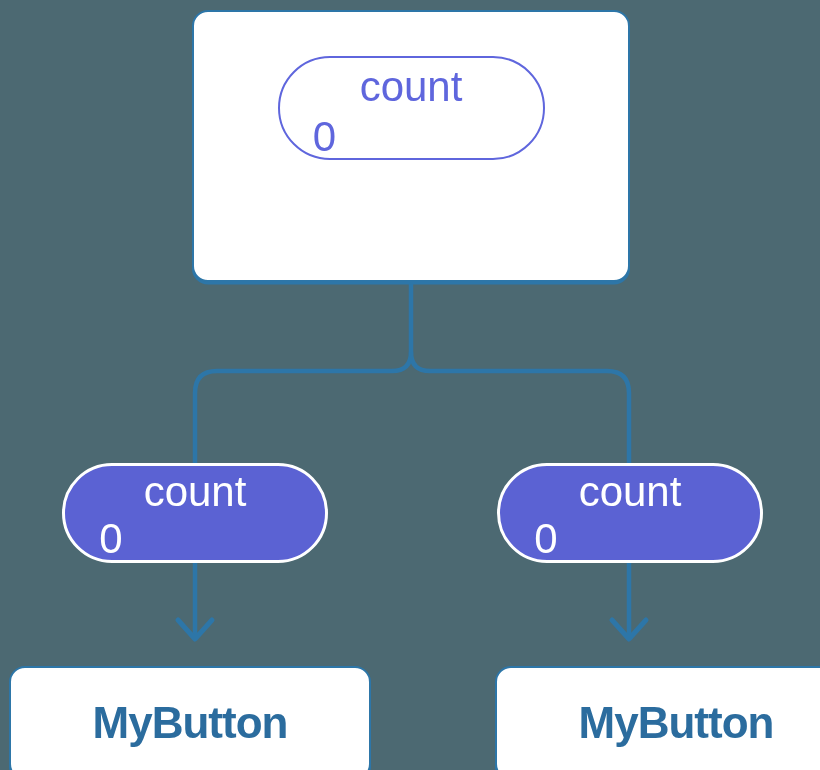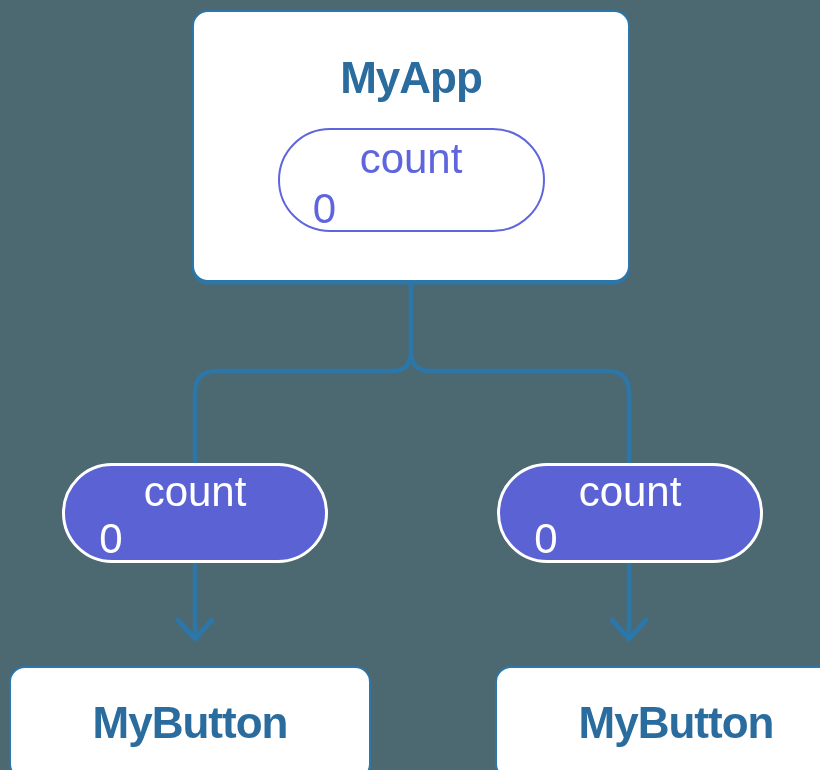--- a/index.html
+++ b/index.html
@@ -120,21 +120,20 @@
       <path d="M411 281 L411 352 Q411 371 392 371 L217 371 Q195 371 195 393 L195 463"></path>
       <path d="M411 352 Q411 371 430 371 L607 371 Q629 371 629 393 L629 463"></path>
       <path d="M195 563 L195 636"></path>
       <path stroke-width="5" stroke-linecap="round" stroke-linejoin="round" d="M178 620 L195 639 L212 620"></path>
       <path d="M629 563 L629 636"></path>
       <path stroke-width="5" stroke-linecap="round" stroke-linejoin="round" d="M612 620 L629 639 L646 620"></path>
     </g>
   </svg>
 
   <div class="node node-root">
-    <div class="node-title">MyApp</div>
     <div class="pill pill-state">
       <div class="pill-cell pill-cell-name">count</div>
       <div class="pill-divider"></div>
       <div class="pill-cell pill-cell-value">0</div>
     </div>
   </div>
 
   <div class="pill pill-prop pill-prop-left">
     <div class="pill-cell pill-cell-name">count</div>
     <div class="pill-divider"></div>

